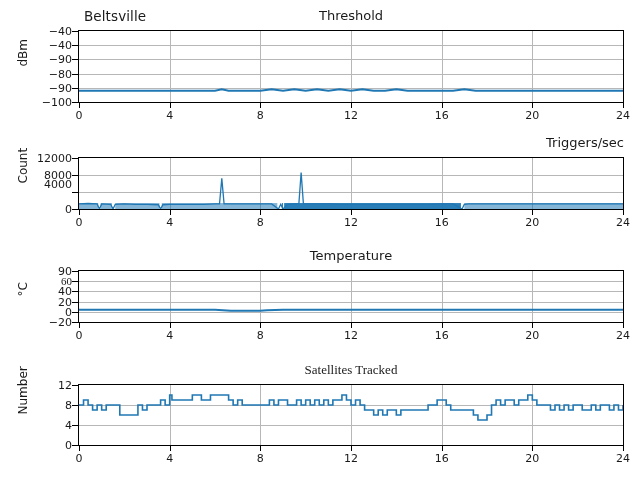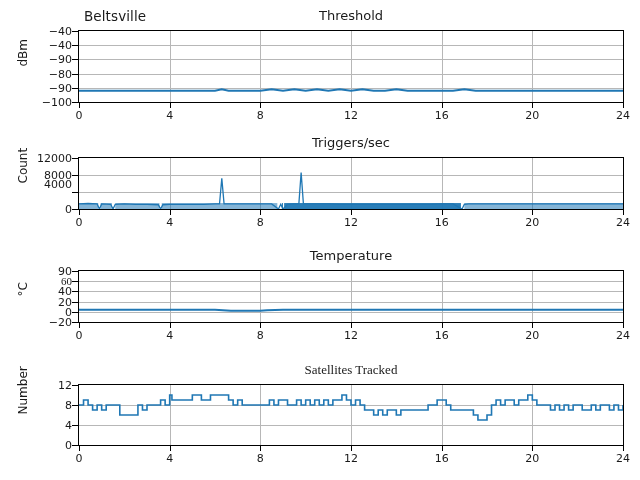--- a/index.html
+++ b/index.html
@@ -139,21 +139,21 @@
       <div class="xtickmark" style="left: 441.667px; top: 103px;"></div>
       <div class="xtick" style="left: 441.667px; top: 109px;">16</div>
       <div class="xtickmark" style="left: 532.333px; top: 103px;"></div>
       <div class="xtick" style="left: 532.333px; top: 109px;">20</div>
       <div class="xtickmark" style="left: 623px; top: 103px;"></div>
       <div class="xtick" style="left: 623px; top: 109px;">24</div>
       <div class="ylabel" style="width: 1px; left: 22px; top: 58.5px; transform: rotate(-90deg) translate(0px, 0px); transform-origin: 50% 50%; white-space: nowrap; text-align: center;">dBm</div>
     </div>
 
   <div class="panel">
-    <div class="panel-title" style="top: 135px;">Triggers/sec</div>
+    <div class="panel-title" style="top: 135px; text-align: right;">Triggers/sec</div>
     <div class="axes" style="top: 157px; height: 53px;">
         <div class="gridline-h" style="top: 34px;"></div>
         <div class="gridline-h" style="top: 17px;"></div>
         <div class="gridline-v" style="left: 90.6667px;"></div>
         <div class="gridline-v" style="left: 181.333px;"></div>
         <div class="gridline-v" style="left: 272px;"></div>
         <div class="gridline-v" style="left: 362.667px;"></div>
         <div class="gridline-v" style="left: 453.333px;"></div>
         <svg class="trace" width="544" height="51">
           <rect x="385.33333333333337" y="45.05" width="158.66666666666663" height="5.950000000000003" fill="#1f77b4" opacity="0.55"></rect>

